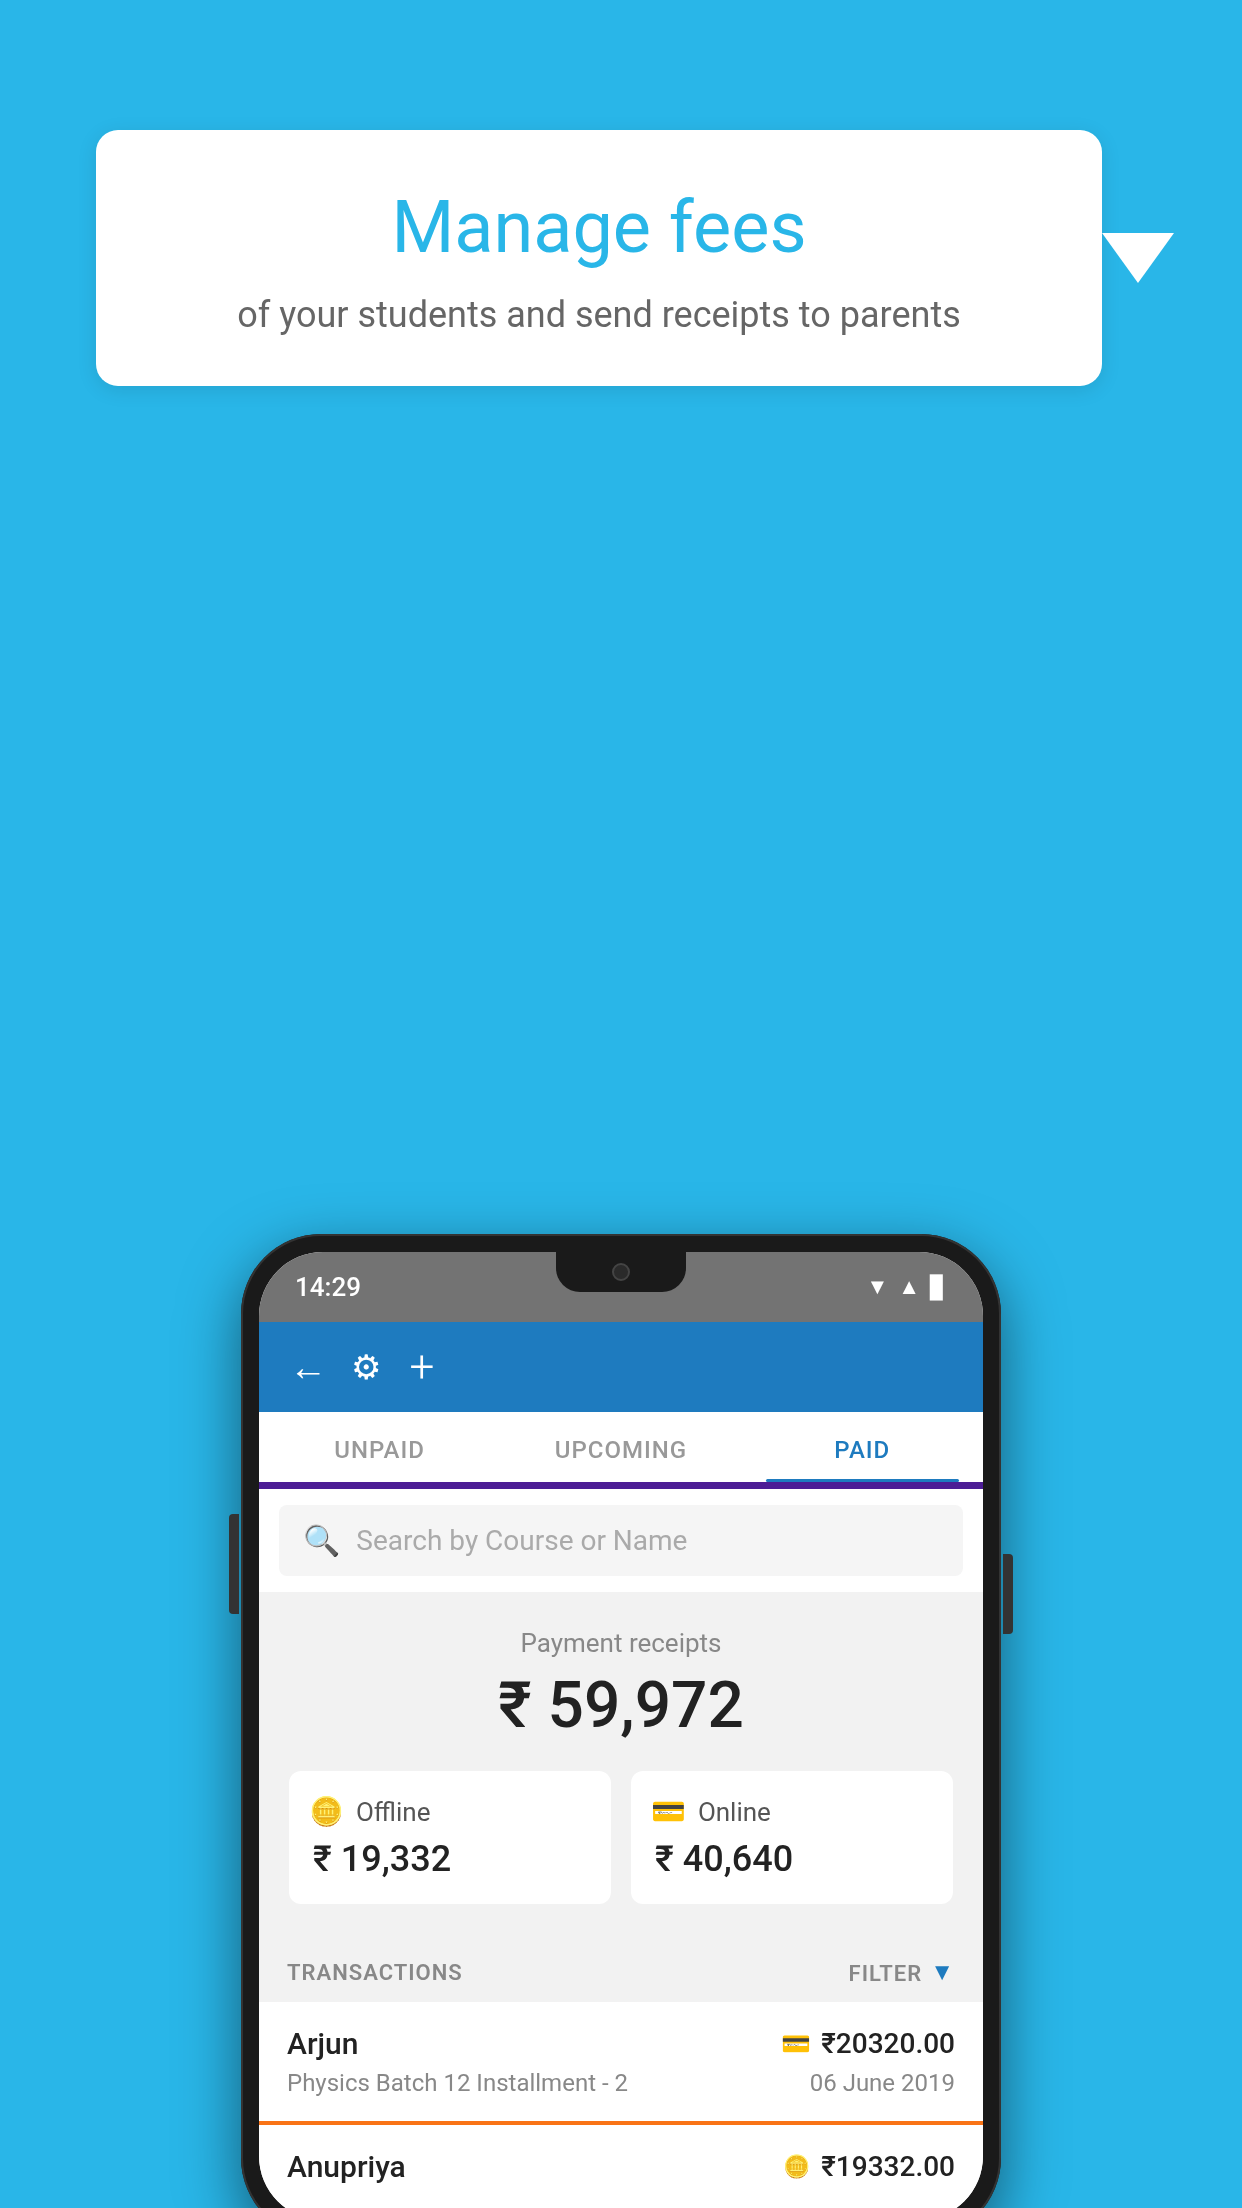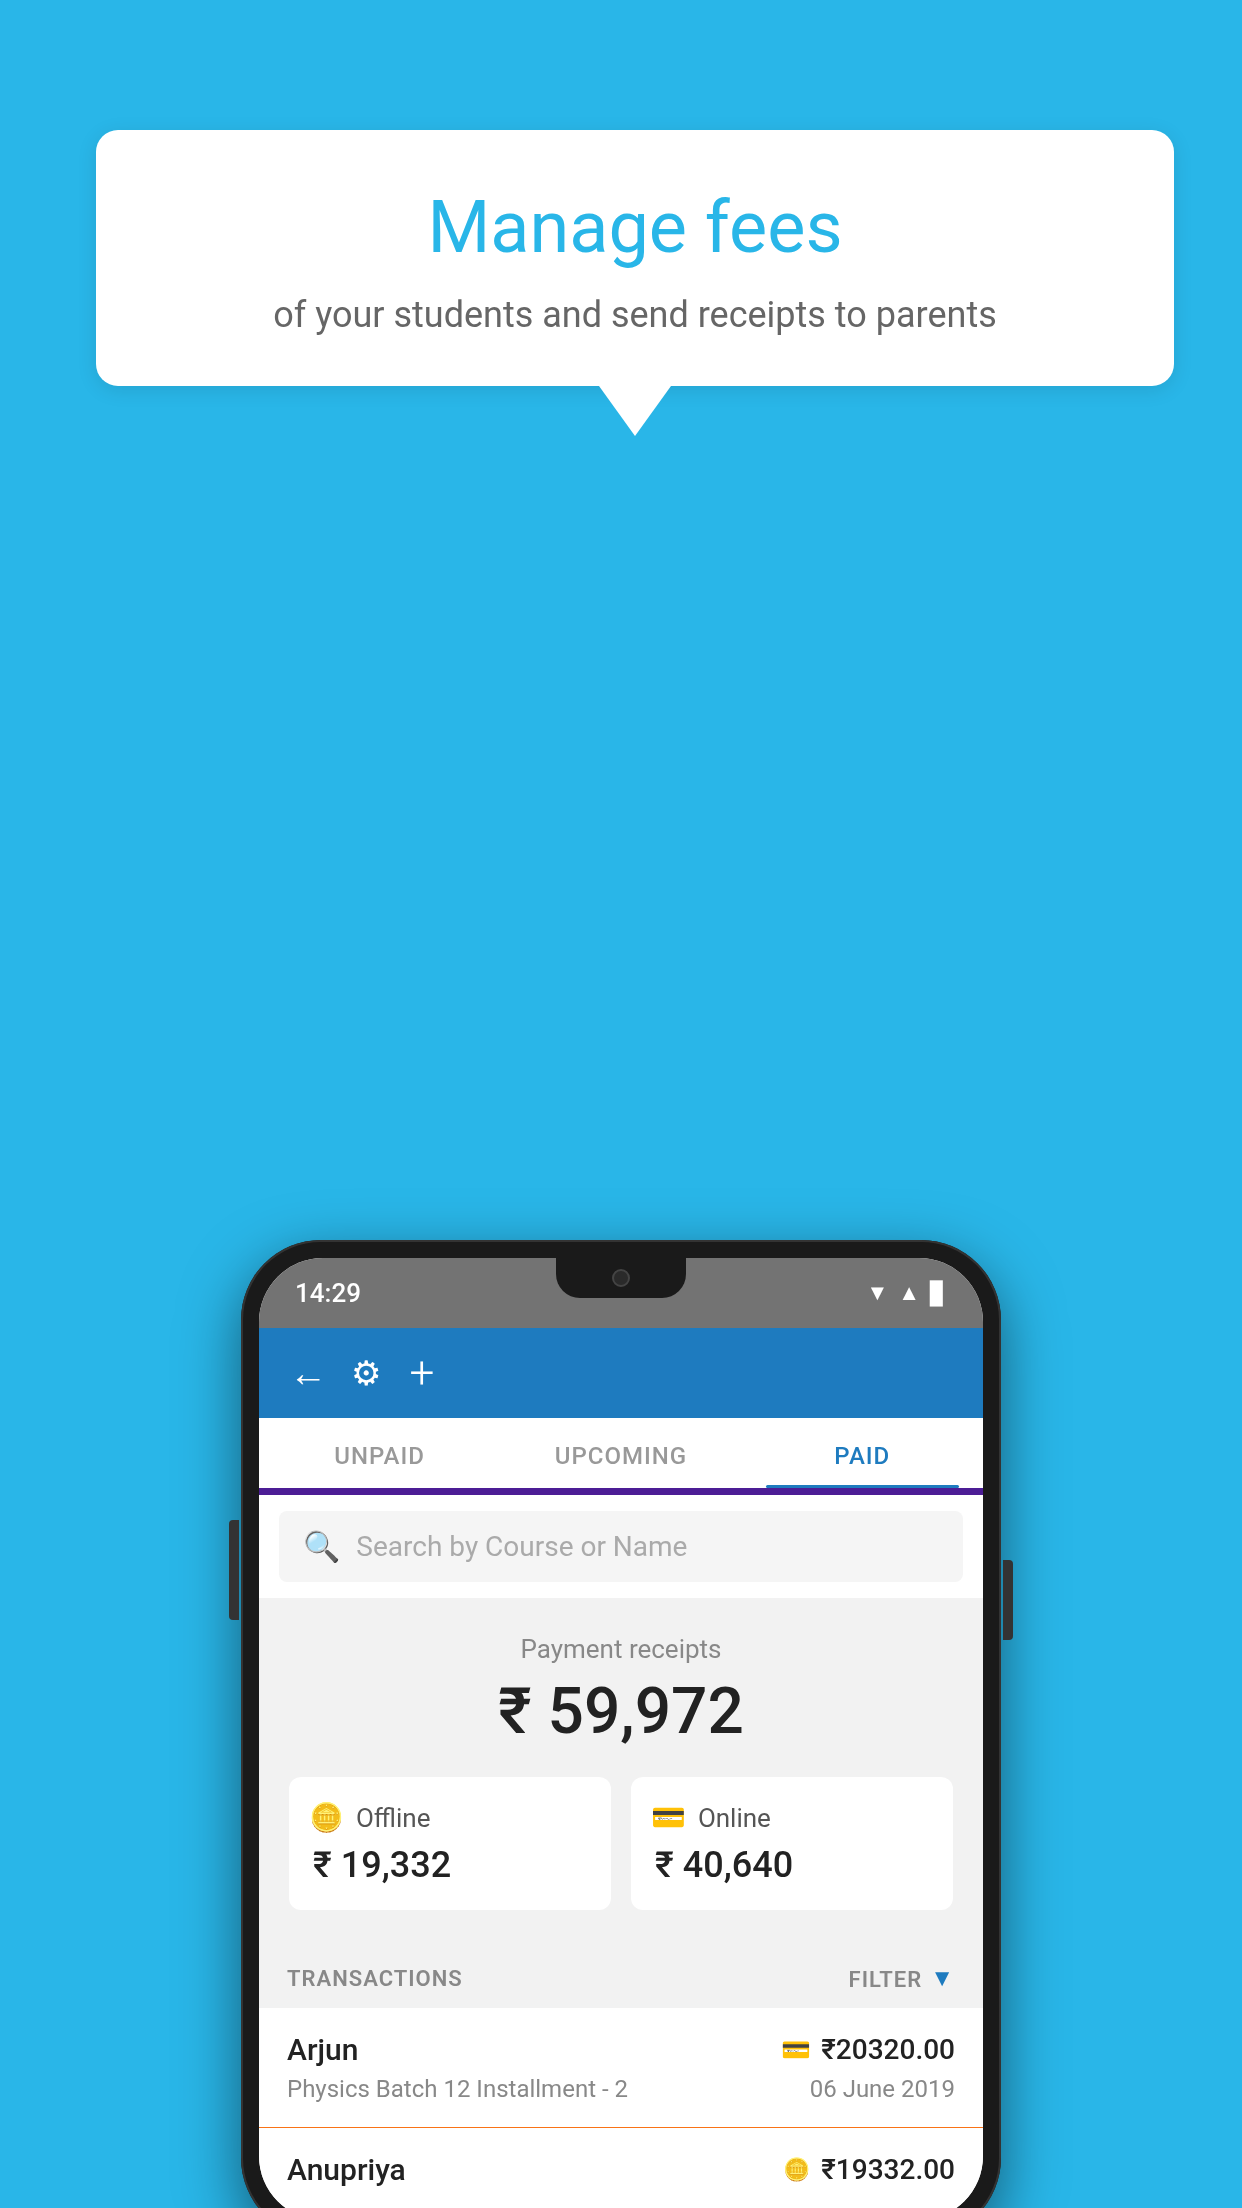--- a/index.html
+++ b/index.html
@@ -14,21 +14,20 @@
       position: relative;
     }
 
     
     .speech-bubble-wrapper {
       position: absolute;
       top: 130px;
       left: 52px;
       right: 68px;
       display: flex;
-      flex-direction: column;
       align-items: center;
       margin-left: 44px;
     }
 
     .speech-bubble {
       background: #ffffff;
       border-radius: 22px;
       padding: 55px 60px 50px;
       width: 100%;
       text-align: center;
@@ -330,21 +329,21 @@
       font-size: 24px;
     }
 
     
     .transaction-list {
       background: white;
     }
 
     .transaction-item {
       padding: 24px 28px;
-      border-bottom: 1px solid #f97316;
+      border-bottom: 4px solid #f97316;
     }
 
     .transaction-row-top {
       display: flex;
       justify-content: space-between;
       align-items: center;
       margin-bottom: 8px;
     }
 
     .transaction-name {

